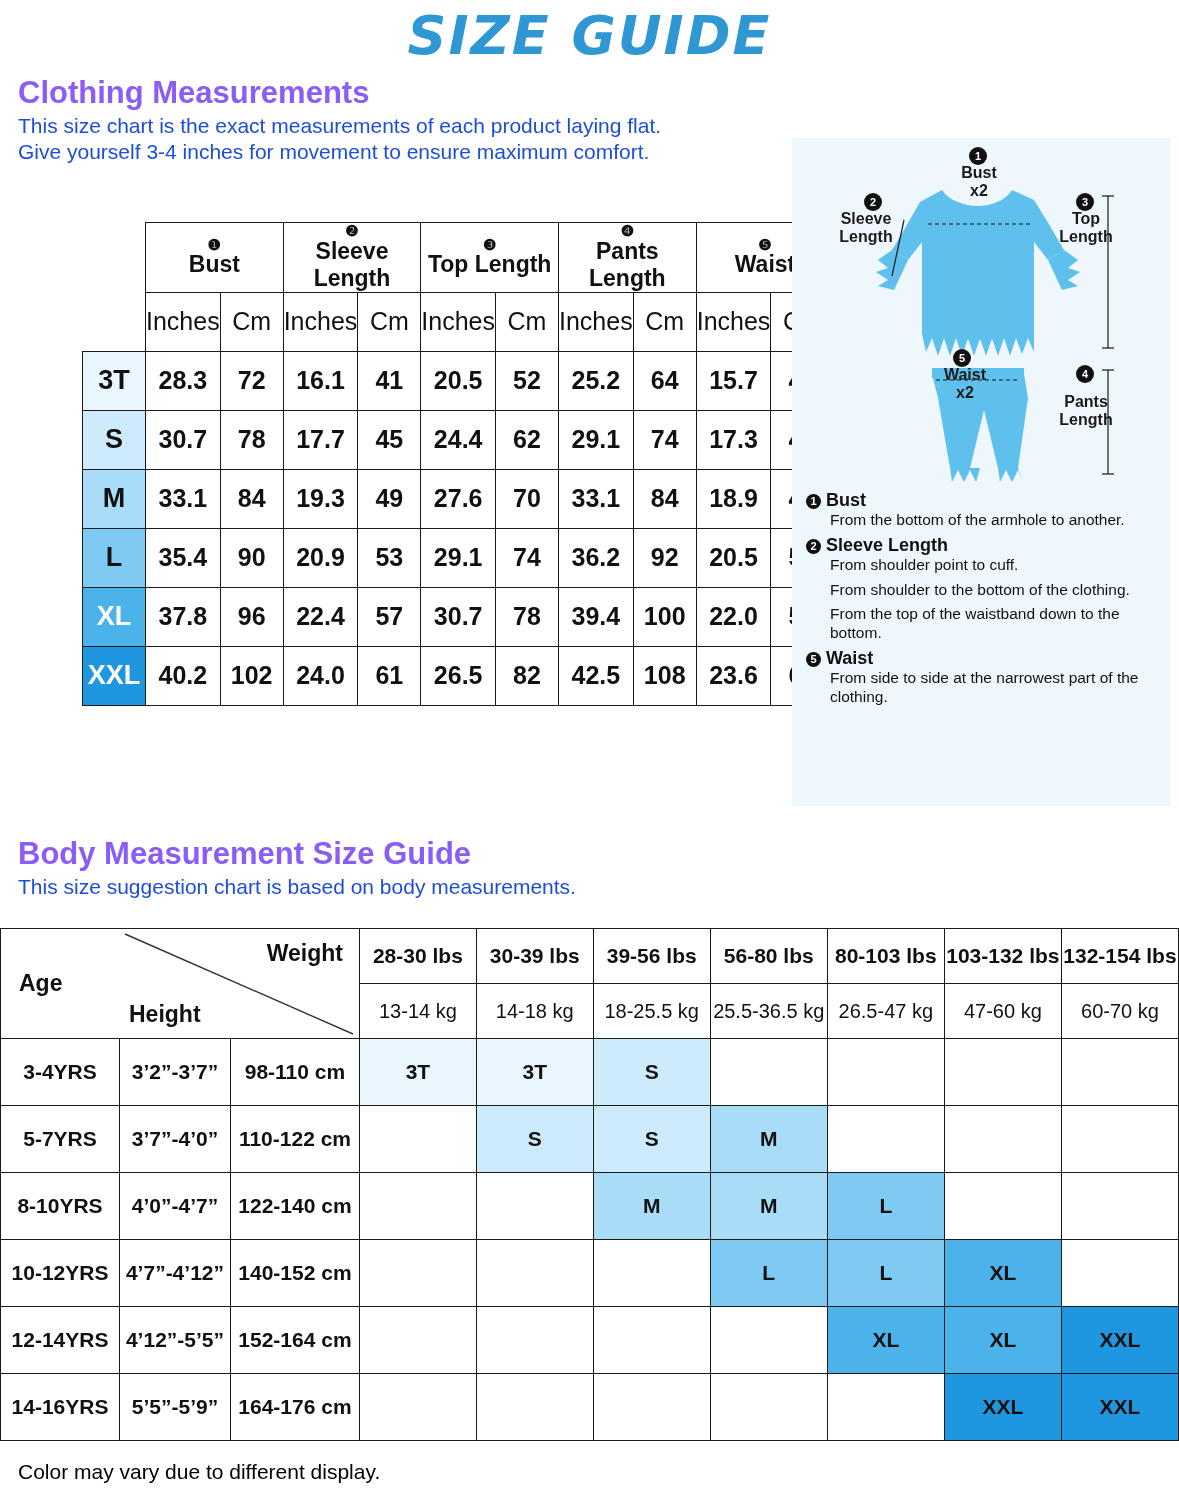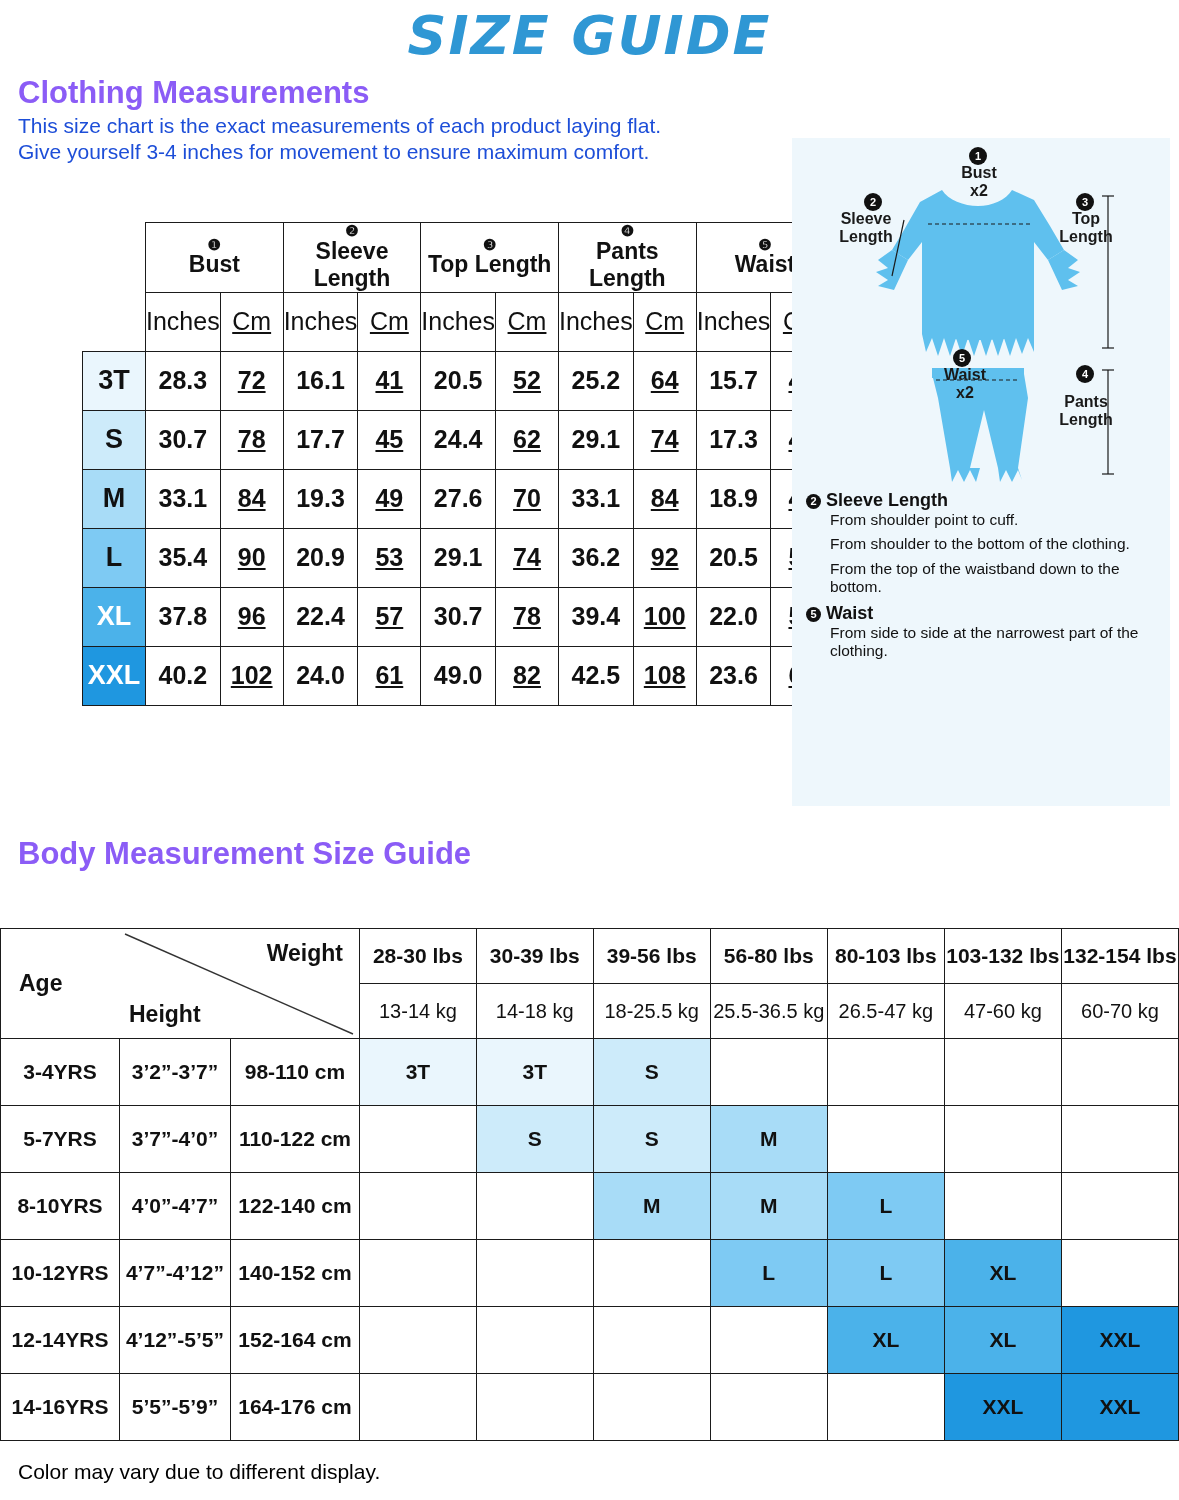--- a/index.html
+++ b/index.html
@@ -84,21 +84,21 @@
   .ct .sz {
     width: 62px;
     font-size: 27px;
     height: 58px;
   }
   .ct .val {
     width: 68px;
     height: 58px;
     font-size: 25px;
   }
-  .ct .val.narrow { width: 62px; text-decoration: underline; }
+  .ct .val.narrow { width: 62px; }
 
   .row-3t .sz  { background: #eaf6fd; }
   .row-s  .sz  { background: #cdebfa; }
   .row-m  .sz  { background: #a8dcf7; }
   .row-l  .sz  { background: #7ecaf3; }
   .row-xl .sz  { background: #4bb2ea; color: #ffffff; }
   .row-xxl .sz { background: #1f97e0; color: #ffffff; }
 
   
   .illus {
@@ -339,21 +339,21 @@
         <td class="val narrow">100</td>
         <td class="val">22.0</td>
         <td class="val narrow">56</td>
       </tr>
       <tr class="row-xxl">
         <td class="sz">XXL</td>
         <td class="val">40.2</td>
         <td class="val narrow">102</td>
         <td class="val">24.0</td>
         <td class="val narrow">61</td>
-        <td class="val">49.0</td>
+        <td class="val">26.5</td>
         <td class="val narrow">82</td>
         <td class="val">42.5</td>
         <td class="val narrow">108</td>
         <td class="val">23.6</td>
         <td class="val narrow">60</td>
       </tr>
     </tbody>
       </table>
   </div>
 
@@ -410,20 +410,27 @@
       <div class="lbl" style="left:148px; top:26px; width:78px;">Bust<br>x2</div>
       <div class="lbl" style="left:22px; top:72px; width:104px;">Sleeve<br>Length</div>
       <div class="lbl" style="left:242px; top:72px; width:104px;">Top<br>Length</div>
       <div class="lbl" style="left:134px; top:228px; width:78px;">Waist<br>x2</div>
       <div class="lbl" style="left:240px; top:244px; width:108px;margin-top:11px;">Pants<br>Length</div>
     </div>
 
     <div class="legend">
       <div class="leg-item">
         <div class="leg-title">
+          <span class="dot">1</span>
+          <span>Bust</span>
+        </div>
+        <div class="leg-desc">From the bottom of the armhole to another.</div>
+      </div>
+      <div class="leg-item">
+        <div class="leg-title">
           <span class="dot">2</span>
           <span>Sleeve Length</span>
         </div>
         <div class="leg-desc">From shoulder point to cuff.</div>
       </div>
       <div class="leg-item">
         <div class="leg-desc">From shoulder to the bottom of the clothing.</div>
       </div>
       <div class="leg-item">
         <div class="leg-desc">From the top of the waistband down to the bottom.</div>
@@ -433,20 +440,21 @@
           <span class="dot">5</span>
           <span>Waist</span>
         </div>
         <div class="leg-desc">From side to side at the narrowest part of the clothing.</div>
       </div>
     </div>
   </div>
 
   <div style="position:absolute; left:0; top:826px; width:100%;">
     <div class="h-section">Body Measurement Size Guide</div>
+    <div class="sub-line">This size suggestion chart is based on body measurements.</div>
   </div>
 
   <div class="body-wrap">
     <table class="bt">
       <tbody>
           <tr class="hdr-row1">
         <td class="c-age" colspan="3" rowspan="2" style="padding:0;">
           <div class="corner">
             <svg class="diag" viewBox="0 0 356 108" preserveAspectRatio="none">
               <line x1="124" y1="4" x2="352" y2="104" stroke="#333" stroke-width="1.4"></line>

